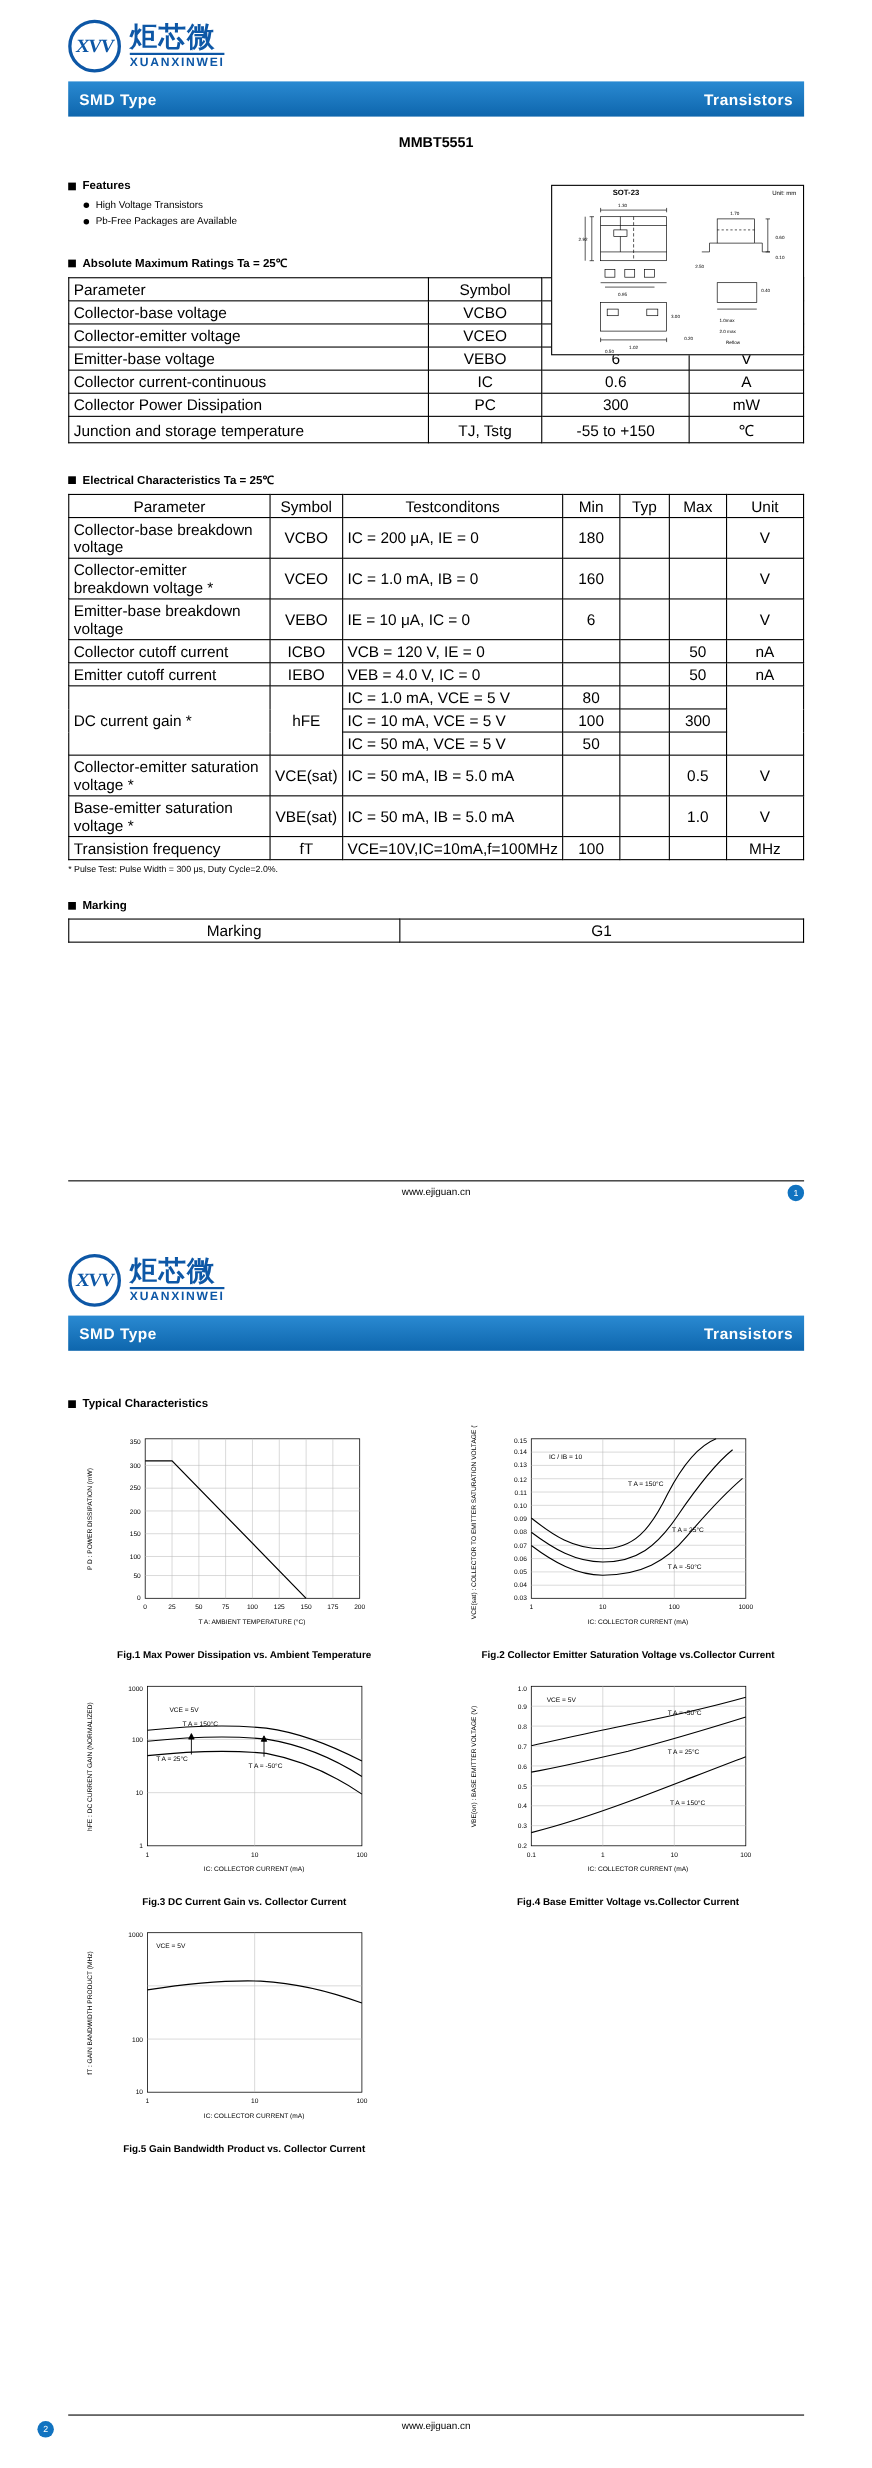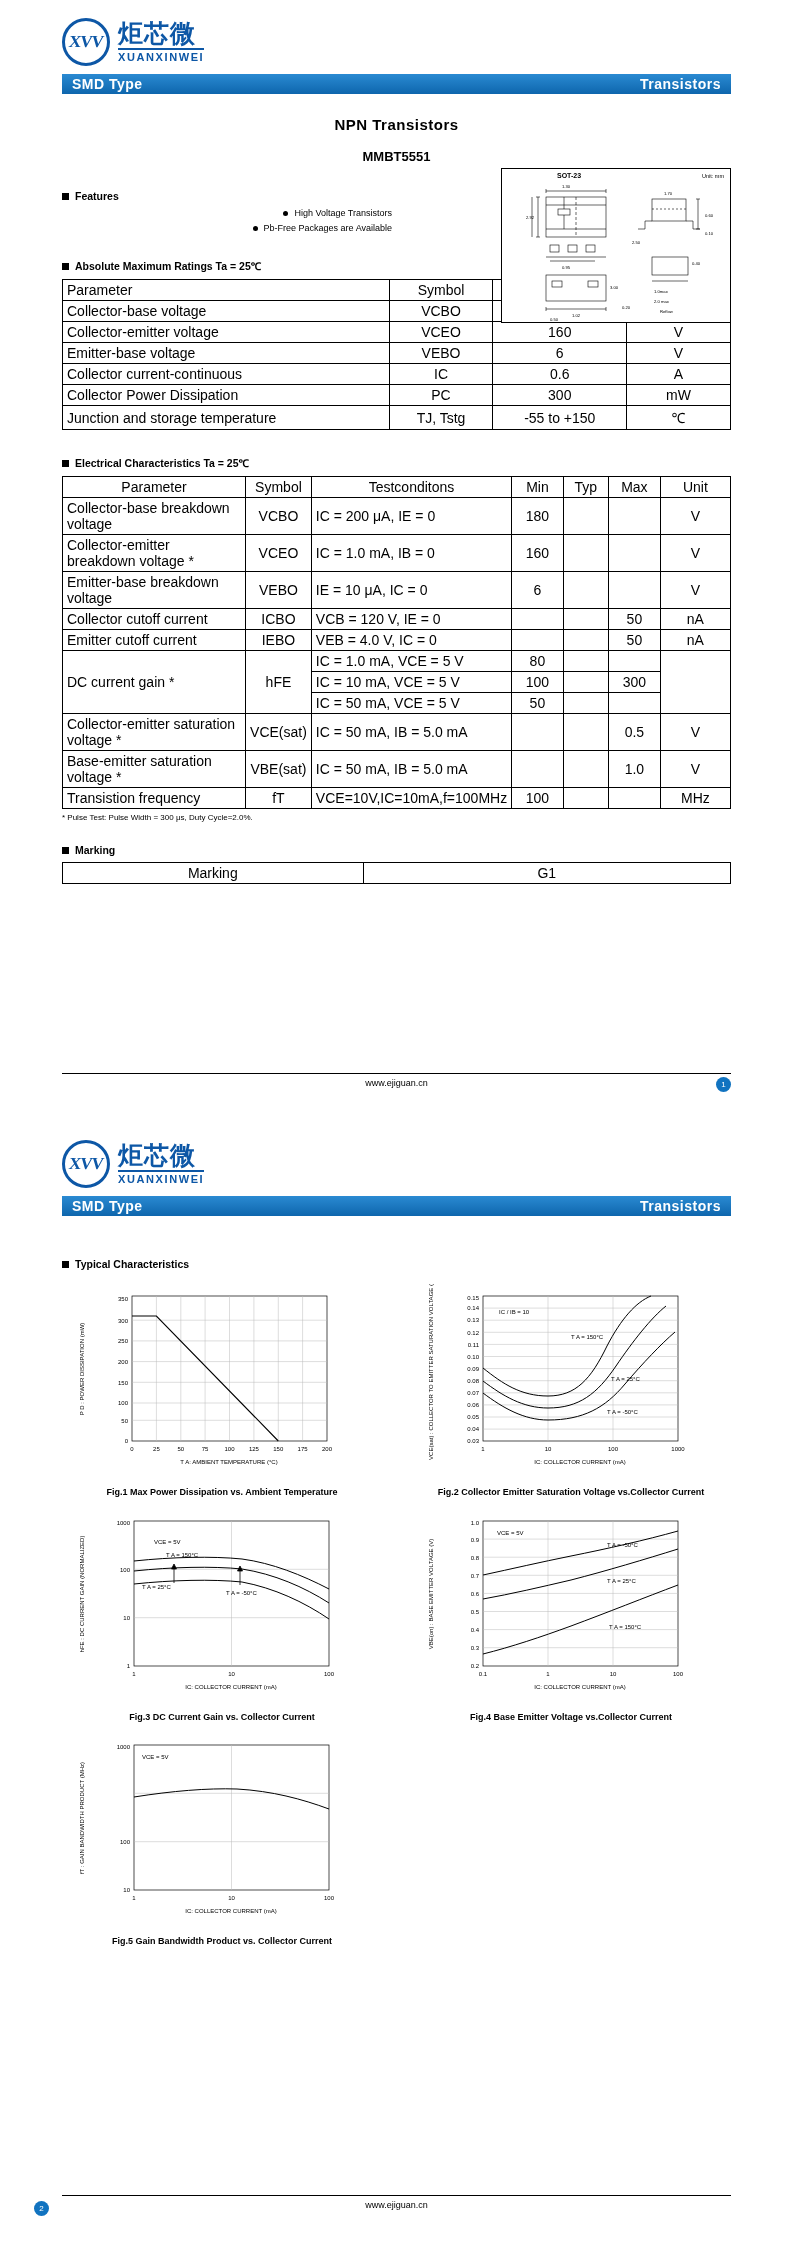--- a/index.html
+++ b/index.html
@@ -63,21 +63,21 @@
     letter-spacing: 1.6px;
     border-top: 2px solid #0d57a6;
     padding-top: 1px;
     margin-top: 1px;
   }
   .blue-bar {
     margin: 4px 62px 0 62px;
     background: #1173c0;
     background: linear-gradient(#2a8ad2, #0e66ad);
     color: #ffffff;
-    height: 20px;
+    height: 32px;
     display: flex;
     align-items: center;
     justify-content: space-between;
     padding: 0 10px;
     font-size: 14px;
     font-weight: bold;
     letter-spacing: .5px;
   }
 
   
@@ -111,21 +111,20 @@
   }
   .features-block {
     margin-top: 26px;
     width: 330px;
   }
   .feat-item {
     font-size: 9px;
     margin: 5px 0 0 14px;
     display: flex;
     align-items: center;
-    justify-content: flex-end;
   }
   .feat-item .dot {
     width: 5px; height: 5px; border-radius: 50%; background:#000;
     margin-right: 6px; display:inline-block; flex:none;
   }
 
   
   .pkg-box {
     position: absolute;
     right: 62px;
@@ -230,21 +229,20 @@
       <div class="logo-cn">炬芯微</div>
       <div class="logo-en">XUANXINWEI</div>
     </div>
   </div>
 
   <div class="blue-bar">
     <span>SMD Type</span>
     <span>Transistors</span>
   </div>
 
-  <div class="doc-title">NPN  Transistors</div>
   <div class="part-no">MMBT5551</div>
 
   <div class="content">
 
     <div class="features-block">
       <div class="section-head">
         <span class="sq"></span>
         <span>Features</span>
       </div>
       <div class="feat-item">

